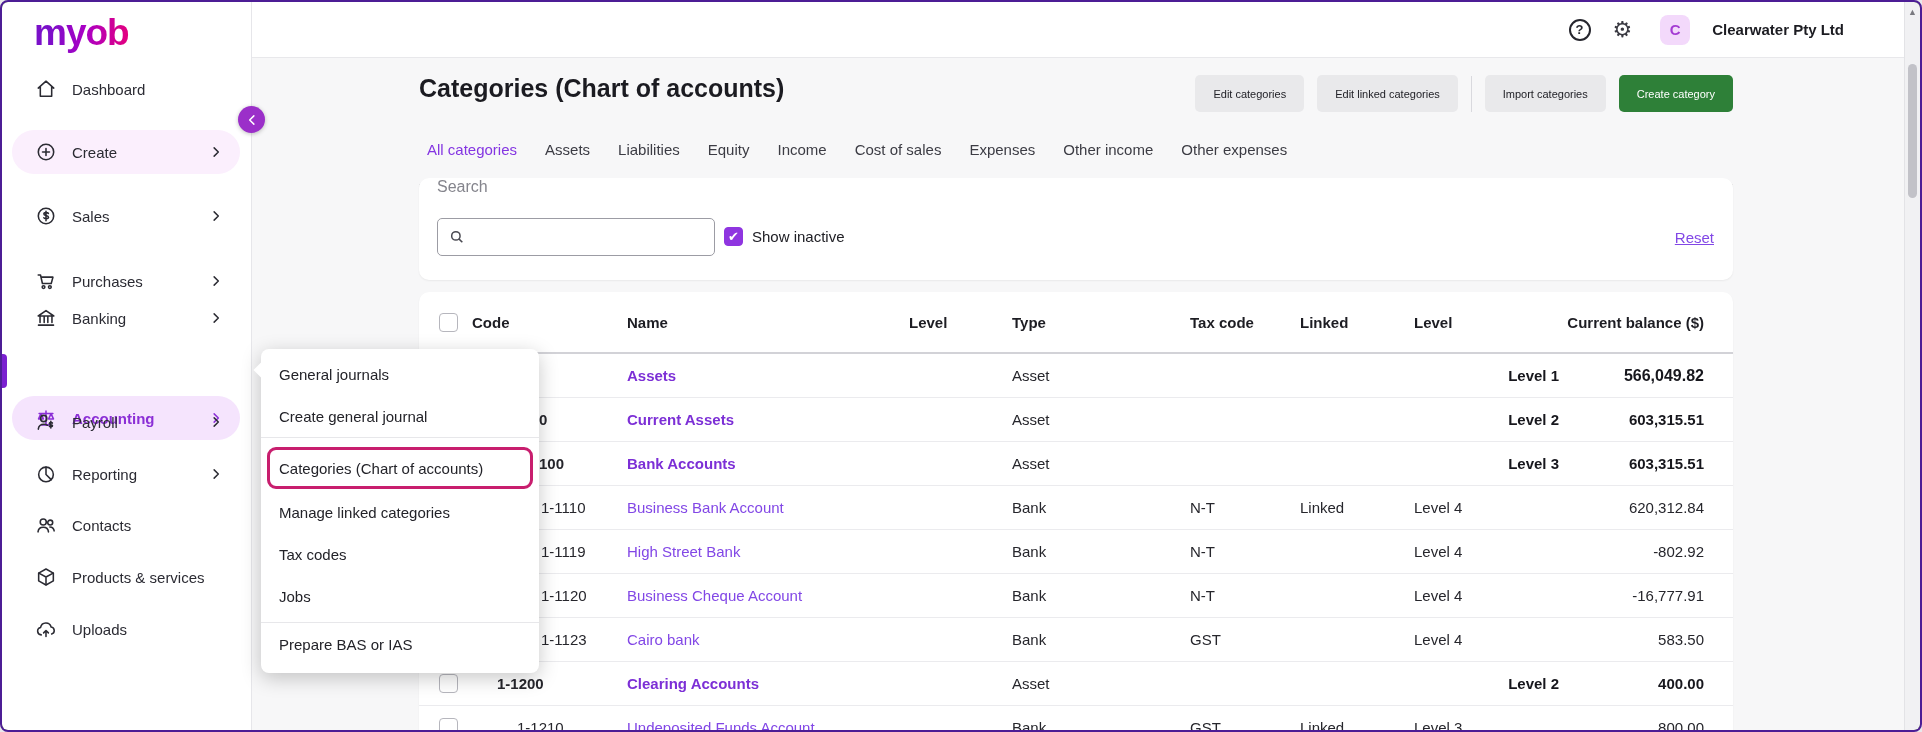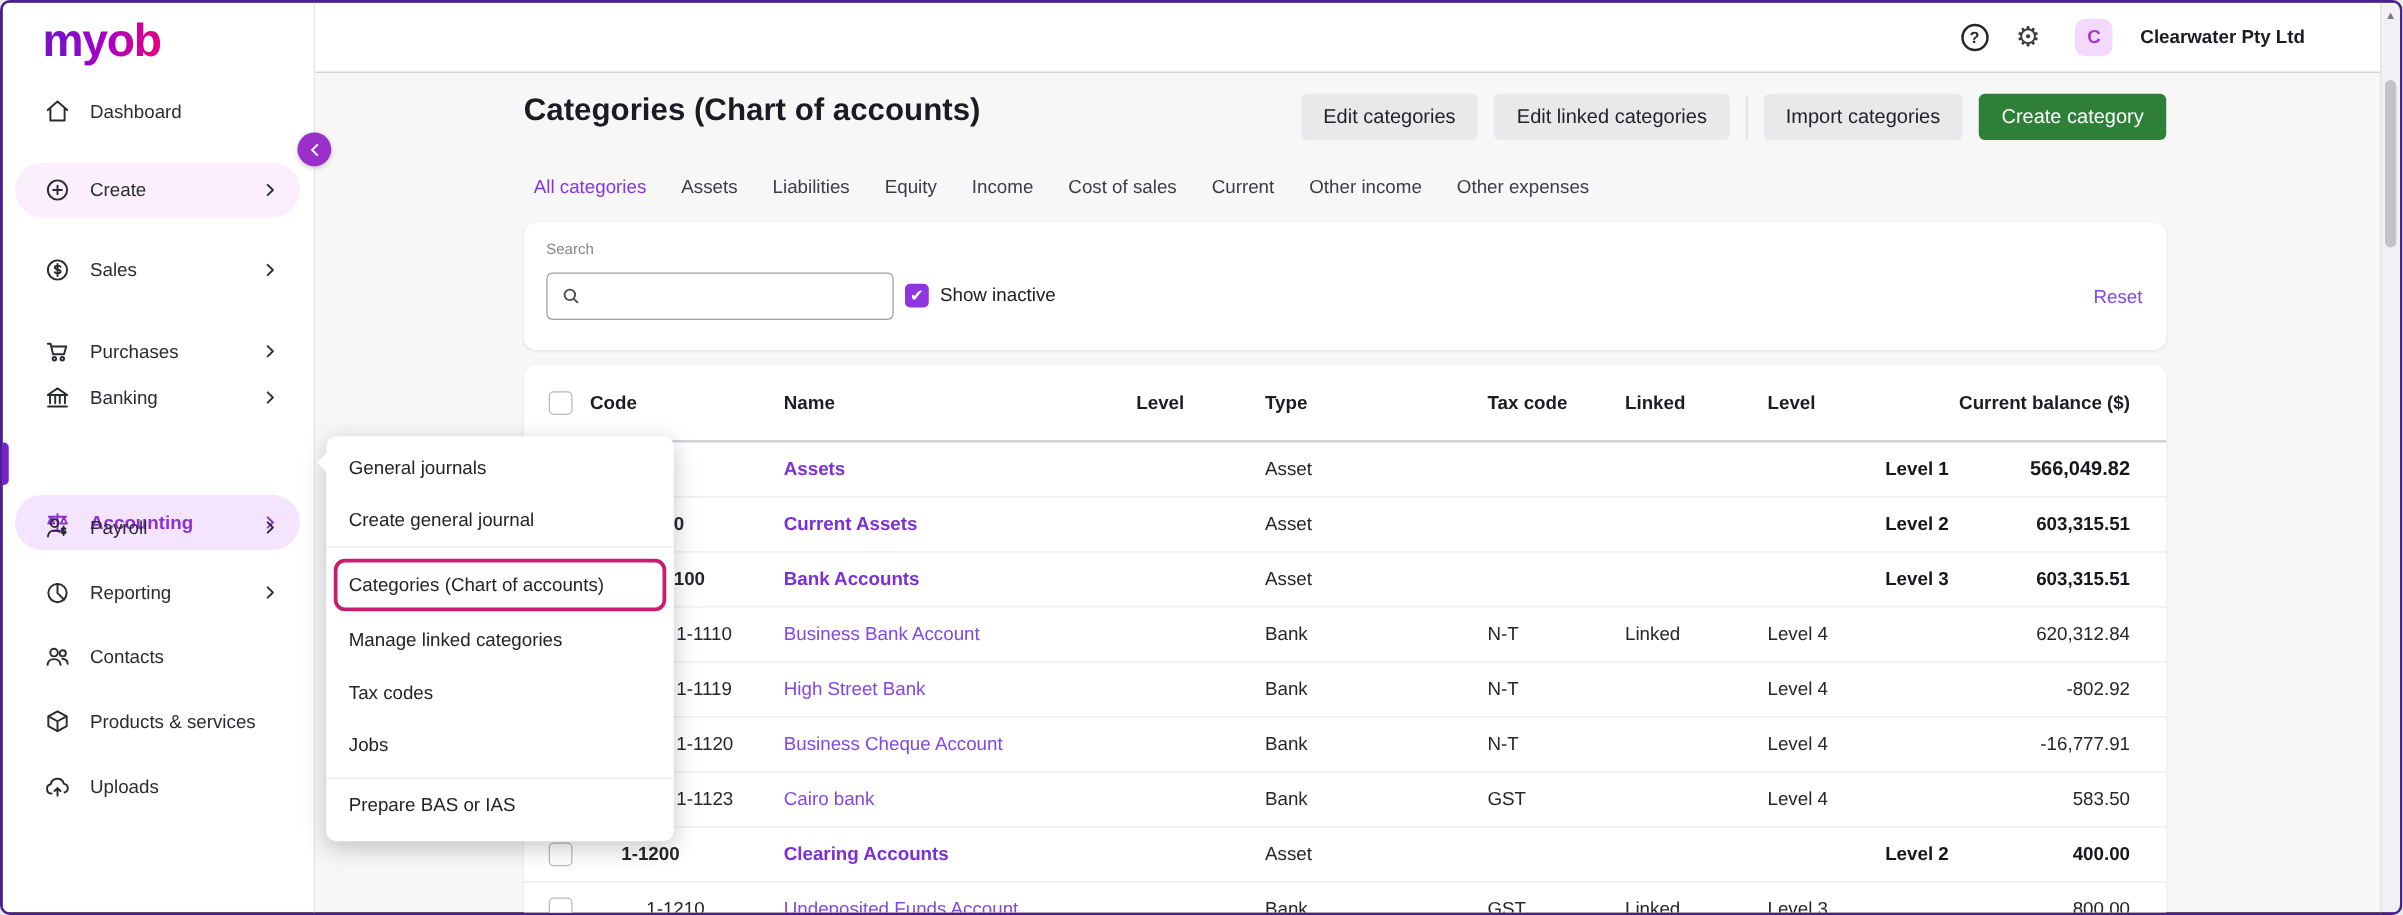--- a/index.html
+++ b/index.html
@@ -39,42 +39,42 @@
   
   #scrollbar{position:absolute;right:0;top:0;width:16px;height:100%;background:#f1f1f3;border-left:1px solid #e3e3e6;z-index:8;}
   #scrollbar .arrow{position:absolute;top:5px;left:3px;font-size:9px;color:#7a7a80;}
   #scroll-thumb{position:absolute;left:3px;top:62px;width:9px;height:134px;border-radius:5px;background:#c2c2c8;}
 
   
   #main{position:absolute;left:250px;right:16px;top:56px;bottom:0;background:#f7f7f8;}
   #content{position:absolute;left:167px;top:0;width:1314px;height:676px;}
   #page-title{position:absolute;left:0;top:16px;font-size:25px;font-weight:700;color:#1b1b21;}
   #actions{position:absolute;right:0;top:17px;display:flex;gap:13px;align-items:center;}
-  .abtn{height:37px;padding:0 18px;border-radius:5px;background:#e9e9eb;color:#222228;font-size:16px;font-weight:500;
+  .abtn{height:37px;padding:0 18px;border-radius:5px;background:#e9e9eb;color:#222228;font-size:11px;font-weight:500;
         display:flex;align-items:center;cursor:pointer;white-space:nowrap;}
   .abtn.primary{background:#2e8038;color:#fff;}
   .abtn.divider{width:1px;padding:0;height:36px;background:#d9d9de;border-radius:0;cursor:default;}
 
   
   #tabs{position:absolute;left:0;top:79px;width:100%;border-bottom:1px solid #e3e3e6;display:flex;gap:26px;padding-left:7px;}
   .tab{font-size:15px;color:#3c3c44;padding:4px 1px 25px;cursor:pointer;border-bottom:3px solid transparent;margin-bottom:-2px;}
   .tab.active{color:#8435e2;border-bottom-color:#8435e2;}
 
   
   #search-card{position:absolute;left:0;top:120px;width:100%;height:102px;background:#fff;border-radius:10px;
                box-shadow:0 1px 2px rgba(0,0,0,.06);}
-  #search-label{position:absolute;left:18px;top:14px;font-size:12px;color:#84848c;}
+  #search-label{position:absolute;left:18px;top:0;font-size:16px;color:#84848c;}
   #search-input{position:absolute;left:18px;top:40px;width:278px;height:38px;border:1px solid #9c9ca4;border-radius:5px;
                 background:#fff;display:flex;align-items:center;padding:0 10px;color:#555;}
   #search-input svg{width:18px;height:18px;stroke:#4a4a52;fill:none;stroke-width:2;}
   .cbx{width:19px;height:19px;border:1.5px solid #b6b6bd;border-radius:4px;background:#fff;flex:none;cursor:pointer;}
   .cbx.checked{background:#8f35e0;border-color:#8f35e0;color:#fff;display:flex;align-items:center;justify-content:center;
                font-size:13px;font-weight:700;}
   #show-inactive{position:absolute;left:305px;top:49px;display:flex;align-items:center;gap:9px;font-size:15px;color:#202026;}
-  #reset-link{position:absolute;right:19px;top:51px;font-size:15px;color:#8247e6;cursor:pointer;}
+  #reset-link{position:absolute;right:19px;top:51px;font-size:15px;color:#8247e6;cursor:pointer;text-decoration:underline;}
 
   
   #table-card{position:absolute;left:0;top:234px;width:100%;height:560px;background:#fff;border-radius:10px 10px 0 0;
               box-shadow:0 1px 2px rgba(0,0,0,.06);}
   .tr{display:grid;grid-template-columns:33px 155px 282px 103px 178px 110px 114px 145px 1fr;
       align-items:center;padding:0 29px 0 20px;height:44px;border-bottom:1px solid #ebebee;font-size:15px;color:#26262c;}
   .tr.thead{height:62px;border-bottom:2px solid #d2d2d7;font-weight:700;color:#1d1d23;}
   .td{white-space:nowrap;overflow:visible;}
   .td.num{text-align:right;}
   .tr .name a{color:#8247e6;text-decoration:none;cursor:pointer;}
@@ -330,21 +330,21 @@
         </div>
 
       <div id="tabs">
 
       <div class="tab active">All categories</div>
           <div class="tab">Assets</div>
           <div class="tab">Liabilities</div>
           <div class="tab">Equity</div>
           <div class="tab">Income</div>
           <div class="tab">Cost of sales</div>
-          <div class="tab">Current</div>
+          <div class="tab">Expenses</div>
           <div class="tab">Other income</div>
           <div class="tab">Other expenses</div>
         </div>
 
       <div id="search-card">
         <div id="search-label">Search</div>
         <div id="search-input">
           <svg>
               <use href="#i-search"></use>
             </svg>

